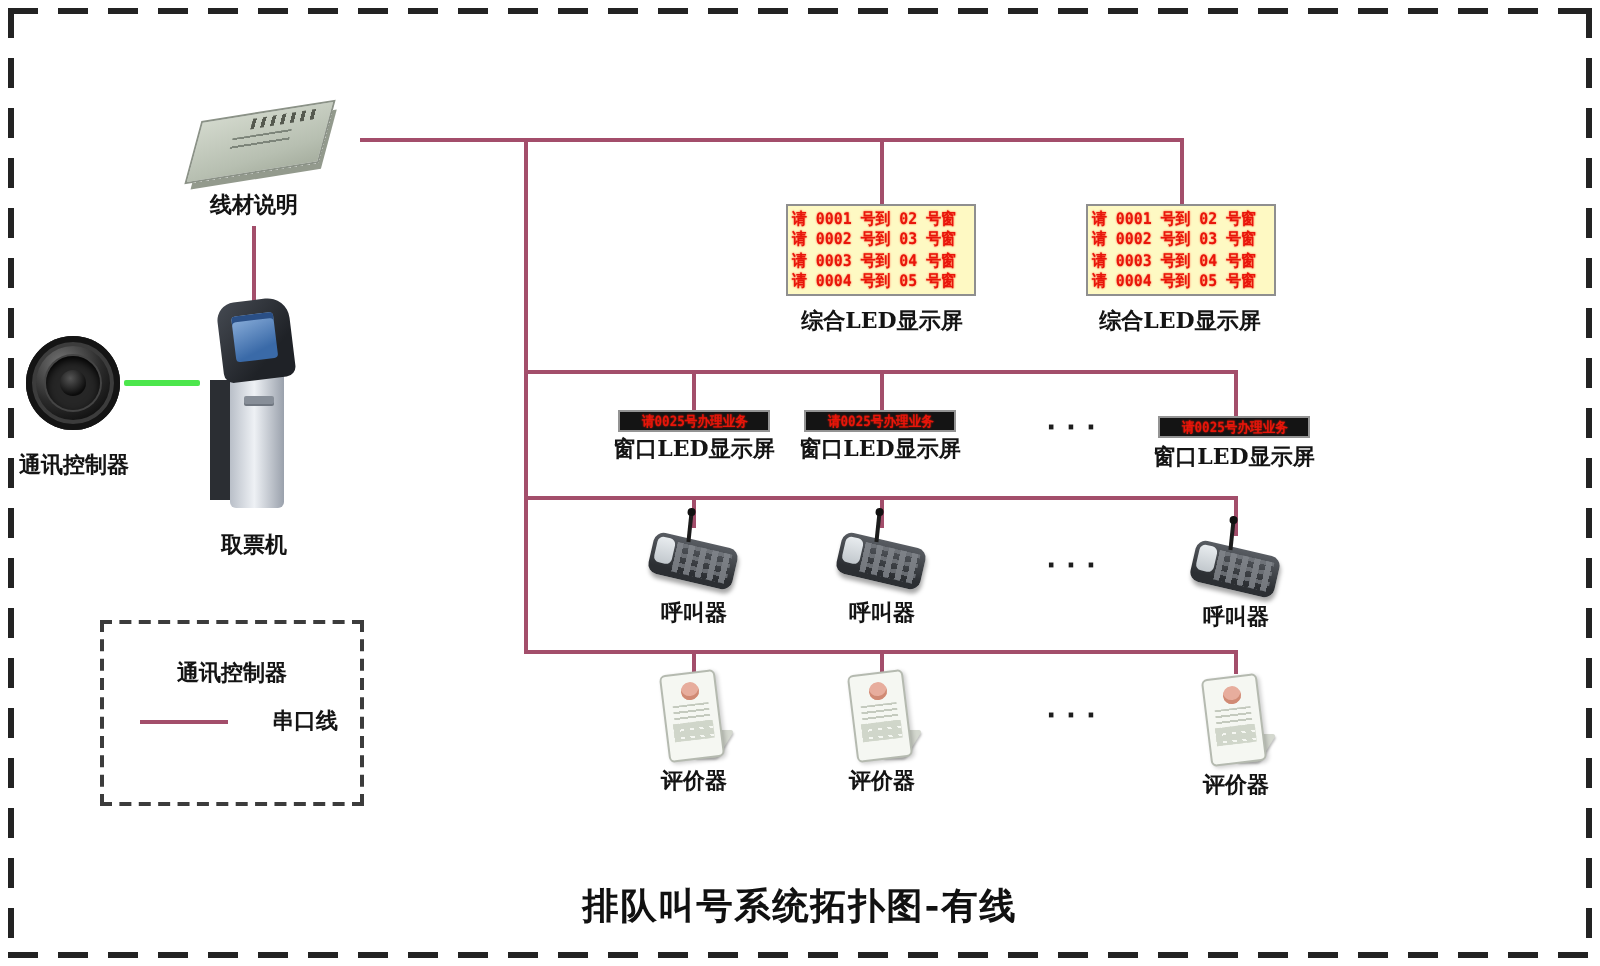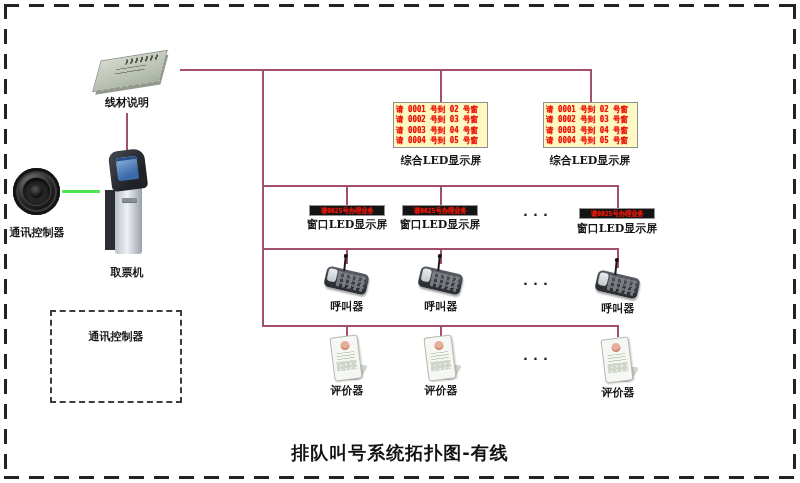--- a/index.html
+++ b/index.html
@@ -269,17 +269,21 @@
     <div class="ev-panel">
       <div class="ev-face"></div>
       <div class="ev-lines"></div>
       <div class="ev-btns"></div>
     </div>
   </div>
   <div class="lbl" style="left:588px;top:386px;width:60px;">评价器</div>
 
   <div class="legend">
     <div class="lg-title">通讯控制器</div>
+    <div class="lg-row">
+      <div class="lg-sample serial"></div>
+      <div class="lg-label">串口线</div>
+    </div>
   </div>
 
   <div class="main-title">排队叫号系统拓扑图-有线</div>
 
 </div>
 
 </body></html>

